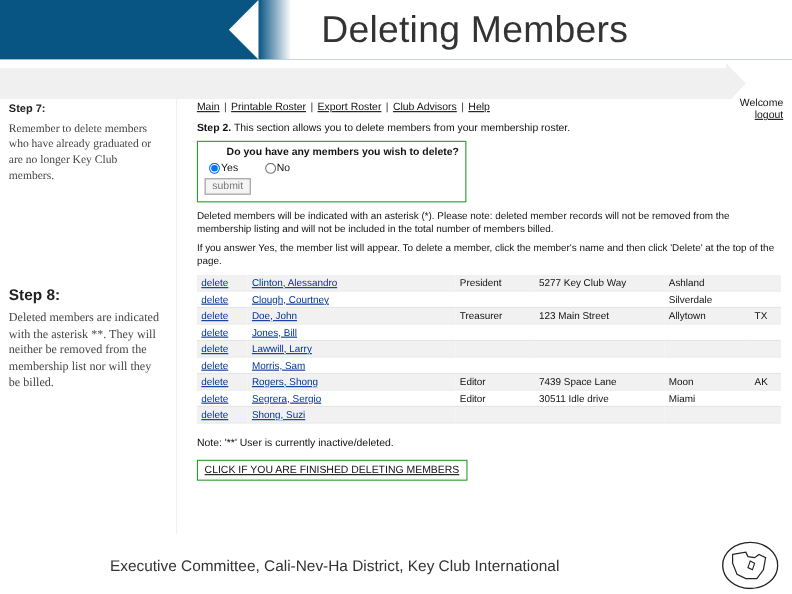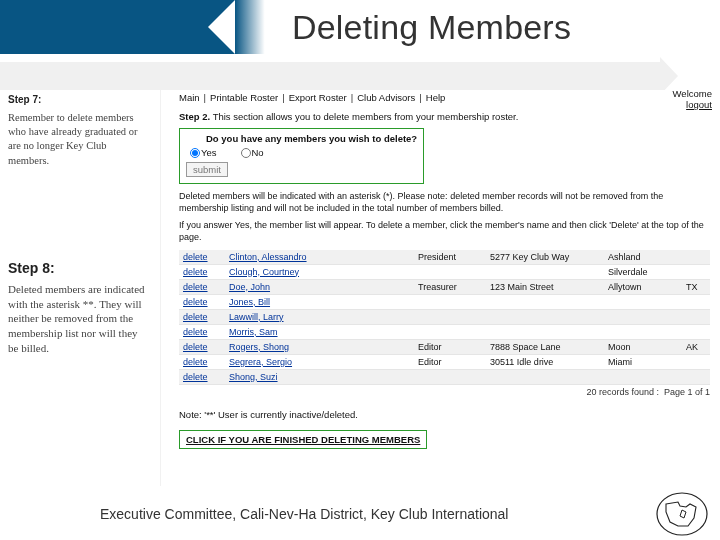--- a/index.html
+++ b/index.html
@@ -106,21 +106,21 @@
     color: #111;
     position: relative;
     border-left: 1px solid #ccc4;
   }
   .topnav {
     display: flex;
     gap: 4px;
     font-size: 9.5px;
     margin-bottom: 8px;
   }
-  .topnav a { cursor: pointer; text-align: right; }
+  .topnav a { text-decoration: underline; cursor: pointer; text-align: right; }
   .topnav .pipe { color: #333; }
   .welcome {
     position: absolute;
     top: -2px;
     right: 8px;
     text-align: right;
     font-size: 9.5px;
   }
   .welcome .logout { text-decoration: underline; }
 
@@ -167,21 +167,21 @@
   .page-meta { text-align: right; font-size: 9px; margin-top: 2px; color: #333; }
 
   .note-line { font-size: 9.5px; margin-top: 12px; }
 
   .finish-box {
     display: inline-block;
     border: 1.5px solid #2a9b2a;
     padding: 3px 6px;
     margin-top: 10px;
   }
-  .finish-box a { text-decoration: underline; font-size: 9.5px; font-weight: bold; }
+  .finish-box a { text-decoration: underline; font-size: 9.5px; }
 
   .footer {
     position: absolute;
     left: 0;
     right: 0;
     bottom: 0;
     height: 54px;
     background: #fff;
     display: flex;
     align-items: center;
@@ -317,21 +317,21 @@
               <td><a class="name-link">Morris, Sam</a></td>
               <td class="role-col"></td>
               <td class="addr-col"></td>
               <td class="city-col"></td>
               <td class="state-col"></td>
             </tr>
             <tr>
               <td><a class="del-link">delete</a></td>
               <td><a class="name-link">Rogers, Shong</a></td>
               <td class="role-col">Editor</td>
-              <td class="addr-col">7888 Space Lane</td>
+              <td class="addr-col">7439 Space Lane</td>
               <td class="city-col">Moon</td>
               <td class="state-col">AK</td>
             </tr>
             <tr>
               <td><a class="del-link">delete</a></td>
               <td><a class="name-link">Segrera, Sergio</a></td>
               <td class="role-col">Editor</td>
               <td class="addr-col">30511 Idle drive</td>
               <td class="city-col">Miami</td>
               <td class="state-col"></td>
@@ -339,24 +339,20 @@
             <tr>
               <td><a class="del-link">delete</a></td>
               <td><a class="name-link">Shong, Suzi</a></td>
               <td class="role-col"></td>
               <td class="addr-col"></td>
               <td class="city-col"></td>
               <td class="state-col"></td>
             </tr>
           </tbody>
       </table>
-      <div class="page-meta">
-        <span>20 records found :</span>&nbsp;
-        <span>Page 1 of 1</span>
-      </div>
     </div>
 
     <div class="note-line">Note: '**' User is currently inactive/deleted.</div>
 
     <div class="finish-box">
       <a>CLICK IF YOU ARE FINISHED DELETING MEMBERS</a>
     </div>
   </div>
 </div>
 

